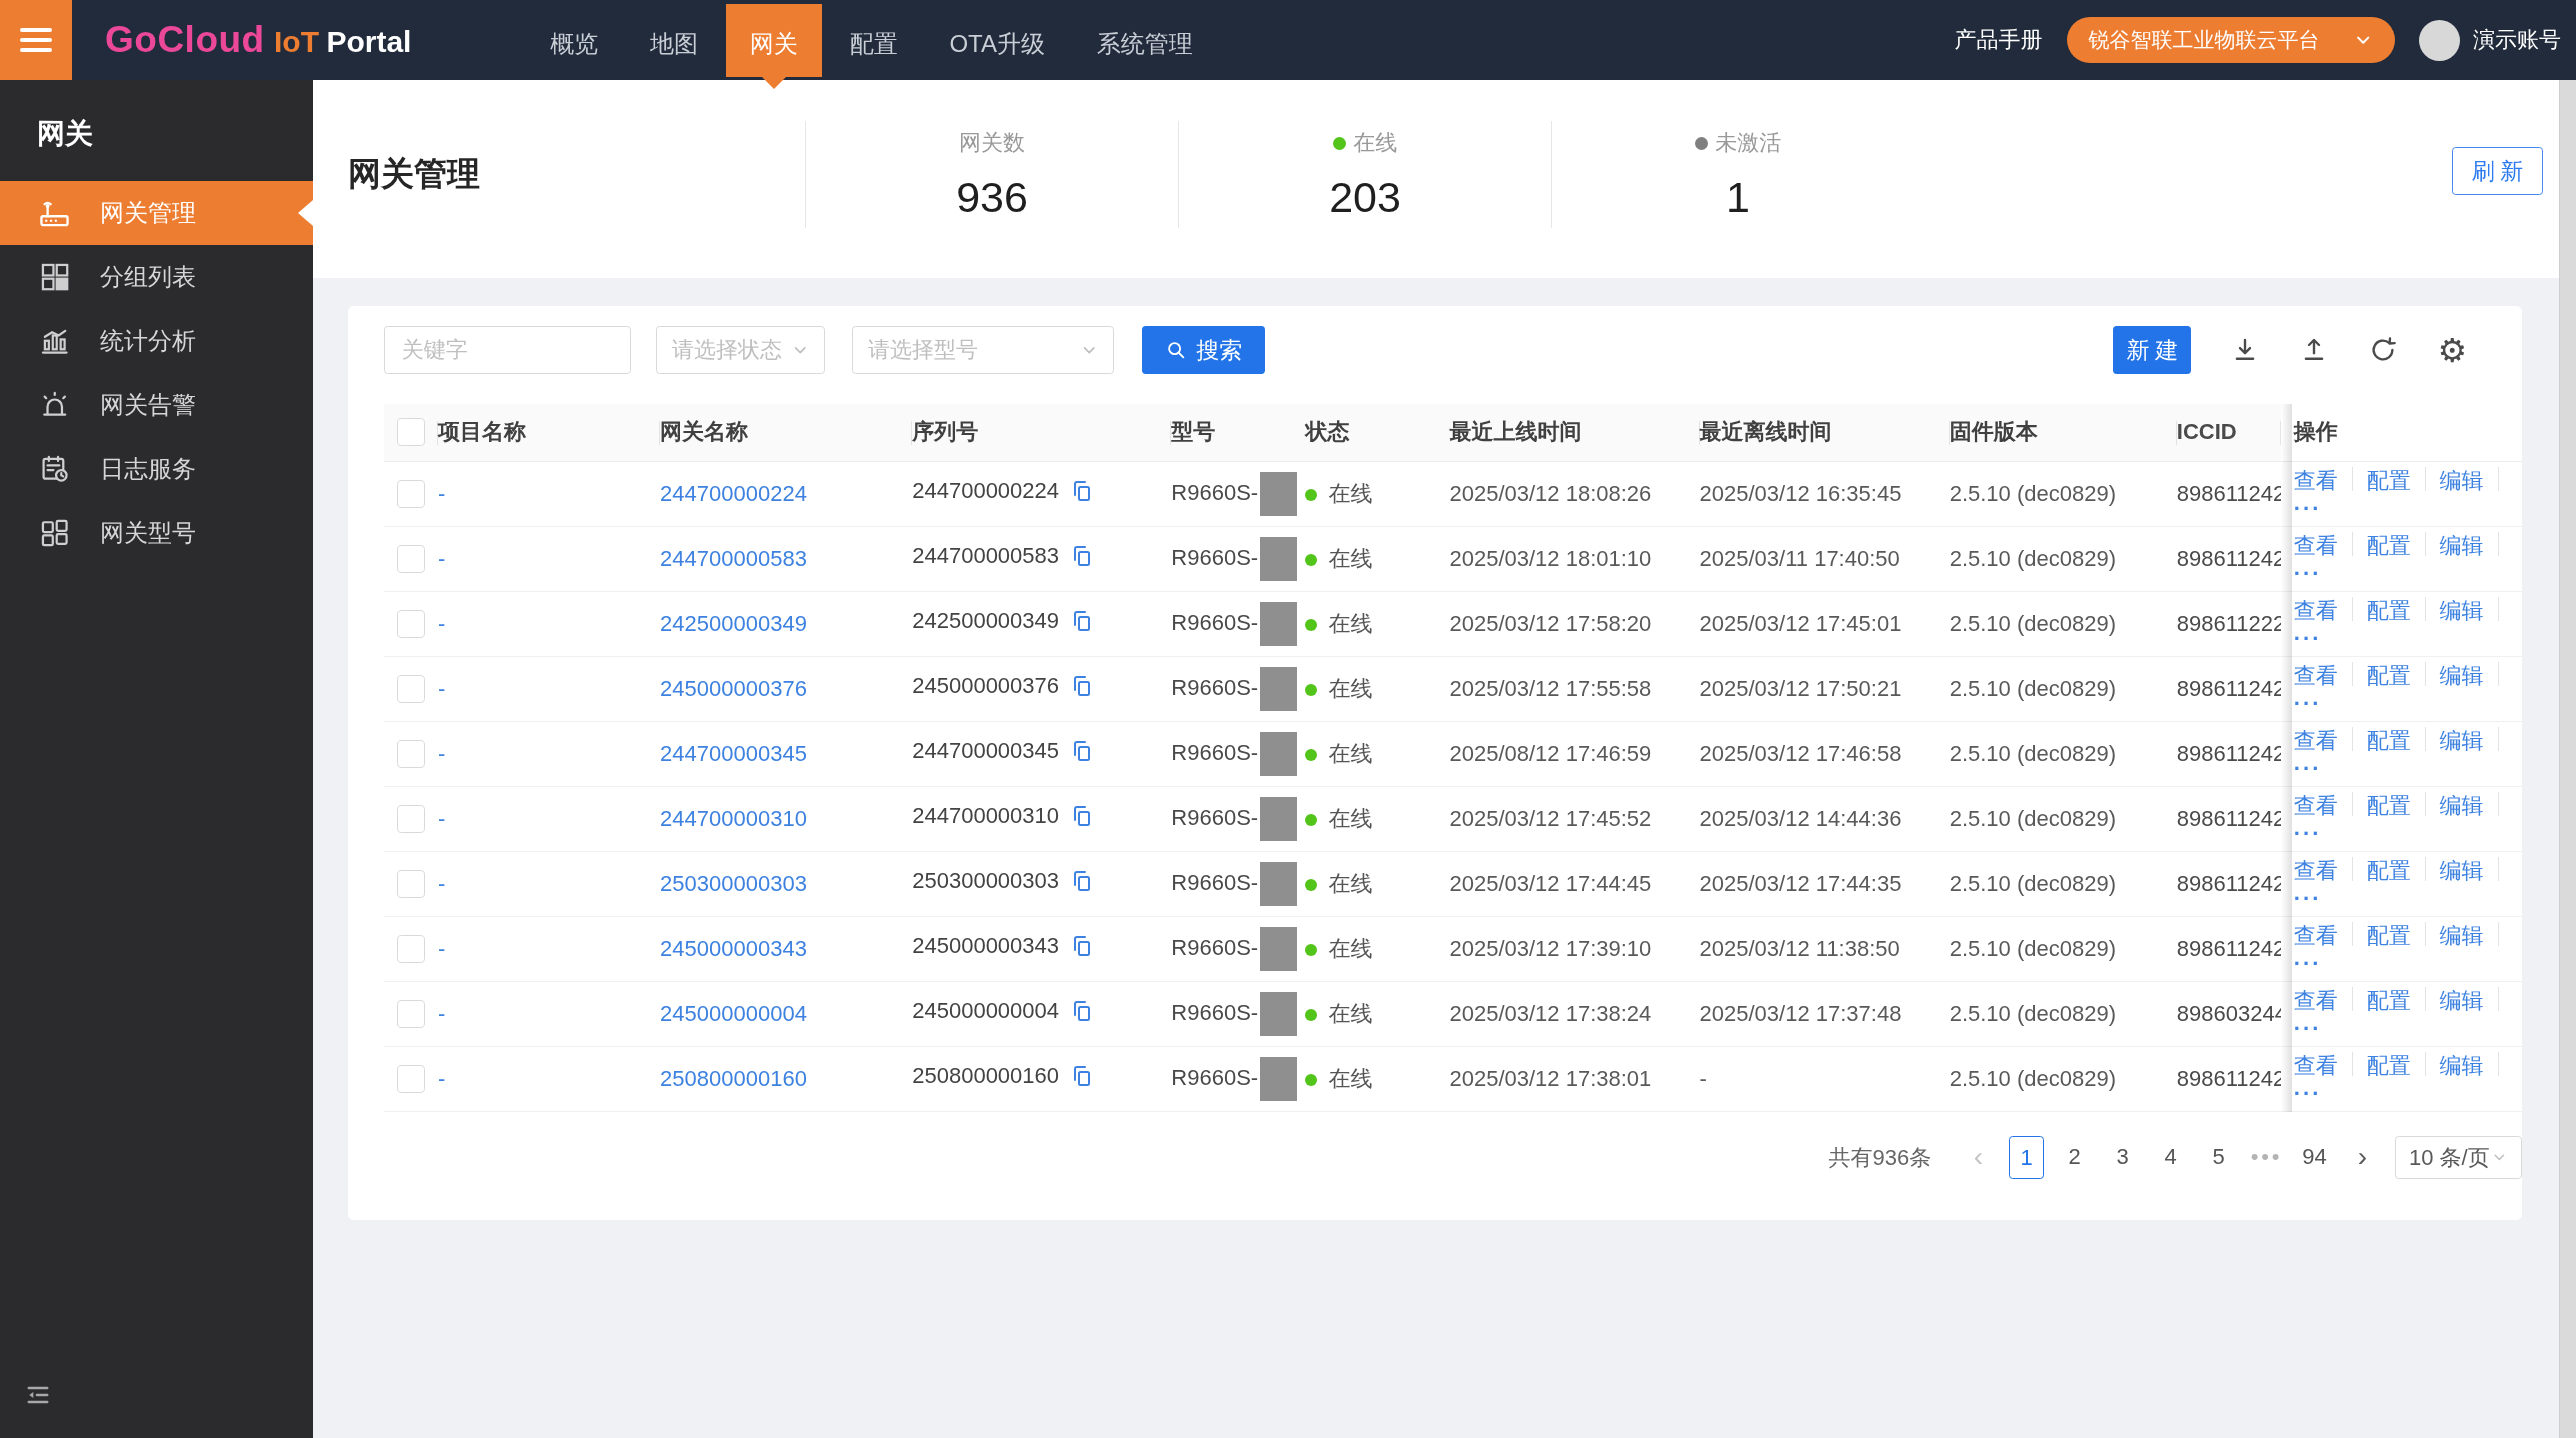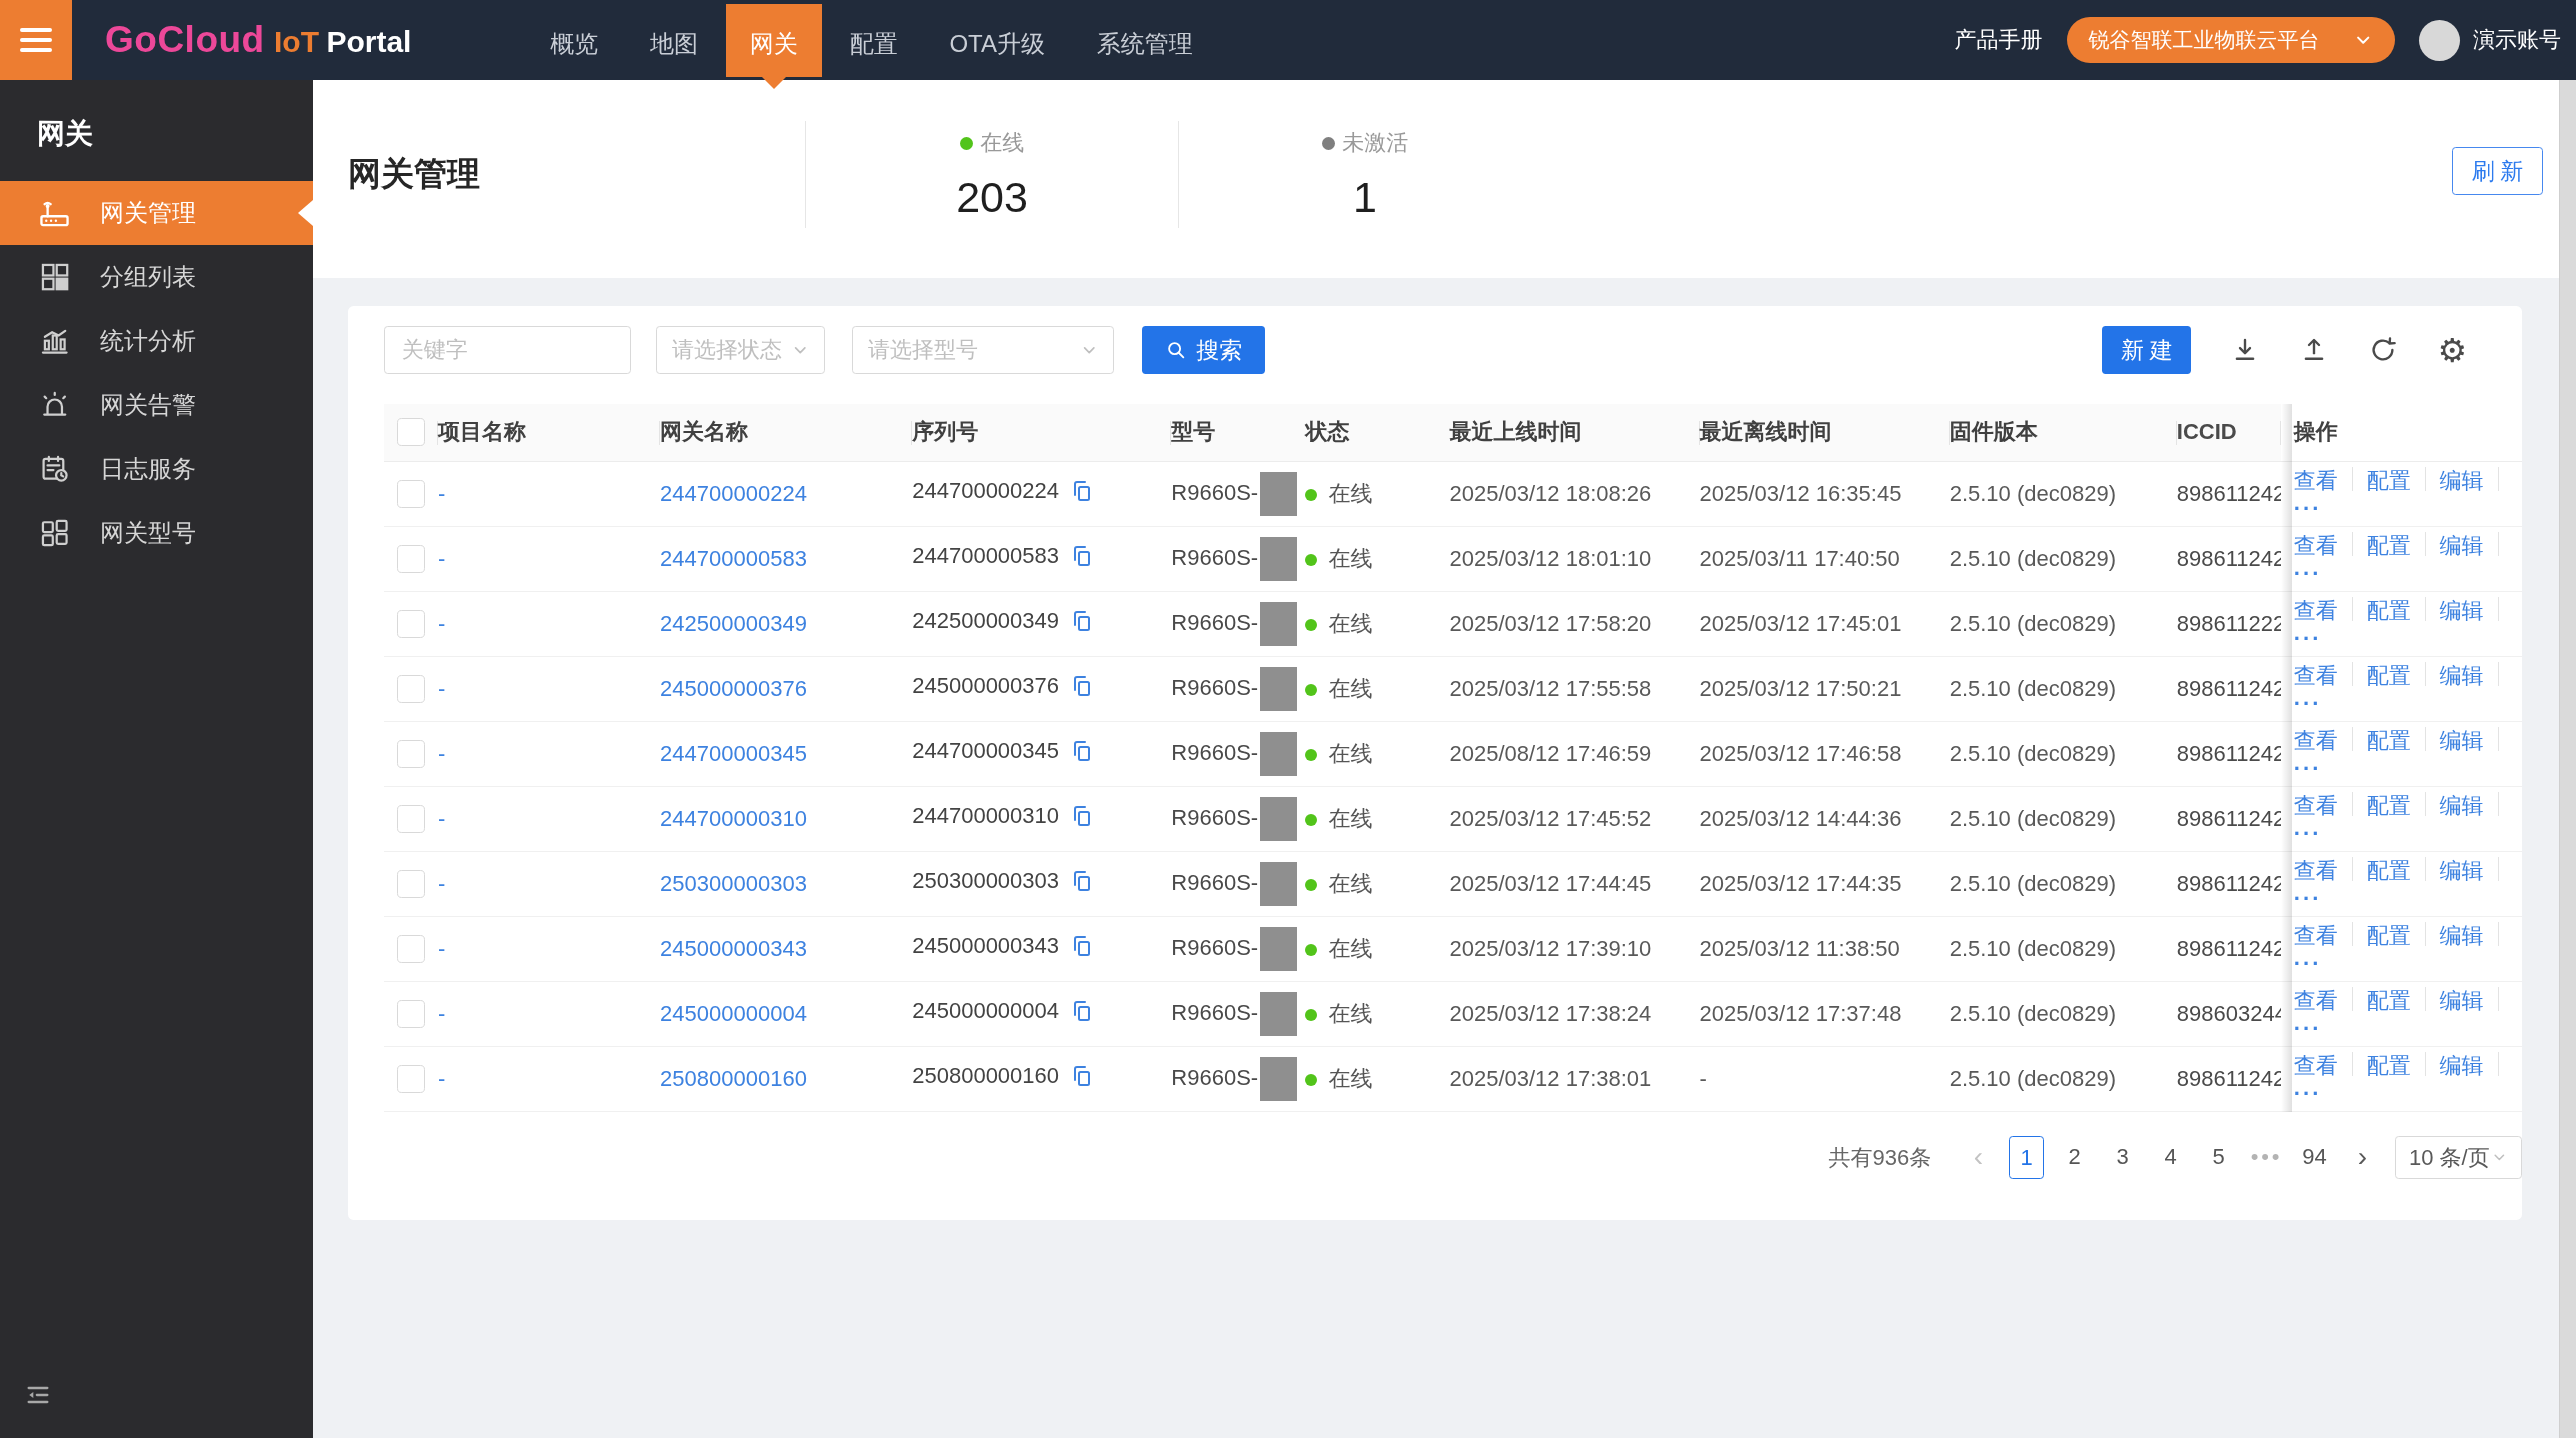--- a/index.html
+++ b/index.html
@@ -61,21 +61,21 @@
               font-family:"Liberation Sans","DejaVu Sans",sans-serif; outline:none; }
   .kw-input::placeholder { color:#bfbfbf; }
   .select-box { height:48px; border:0.9px solid #d9d9d9; border-radius:3.7px; display:flex; align-items:center; justify-content:space-between;
                 padding:0 15px; color:#bfbfbf; font-size:22px; cursor:pointer; background:#fff; }
   .sel-status { width:169px; margin-left:25px; }
   .sel-model { width:262px; margin-left:27px; }
   .search-btn { margin-left:28px; width:123px; height:48px; background:#2374e8; border:none; border-radius:3.7px; color:#fff; font-size:23px;
                 display:flex; align-items:center; justify-content:center; cursor:pointer; }
   .search-btn svg { margin-right:9.3px; }
   .tb-right { position:absolute; right:55px; top:0; display:flex; align-items:center; height:48px; }
-  .create-btn { width:89px; height:48px; background:#2374e8; border:none; border-radius:3.7px; color:#fff; font-size:23px; letter-spacing:5.6px; padding-left:5.6px; cursor:pointer; }
+  .create-btn { width:78px; height:48px; background:#2374e8; border:none; border-radius:3.7px; color:#fff; font-size:23px; letter-spacing:5.6px; padding-left:5.6px; cursor:pointer; }
   .tool-icon { margin-left:39px; color:#4a4a4a; display:flex; align-items:center; cursor:pointer; }
   .gear-glyph { font-size:33px; line-height:33px; color:#4a4a4a; }
 
   
   .table-wrap { position:absolute; left:36px; top:98px; width:2138px; }
   table { border-collapse:collapse; table-layout:fixed; width:2138px; }
   th { height:57px; background:#fafafa; font-size:22px; font-weight:700; color:#404040; text-align:left; position:relative; border-bottom:0.9px solid #ececec; }
   th.c-check, td.c-check { text-align:center; }
   th:not(:last-child)::after { content:''; position:absolute; right:0; top:16.7px; width:0.9px; height:24px; background:#e4e4e4; }
   th.c-ops::after { display:none; }
@@ -239,20 +239,26 @@
         <path d="M8 9.5 4.5 12 8 14.5z" fill="currentColor" stroke="none"></path>
     </svg>
   </div>
 </div>
 
 <div class="main">
 
   <div class="header-band">
     <div class="page-title">网关管理</div>
     <div class="stats">
+      <div class="stat">
+        <div class="stat-label">
+            <span>网关数</span>
+          </div>
+        <div class="stat-value">936</div>
+      </div>
       <div class="stat">
         <div class="stat-label">
             <span class="stat-dot dot-green"></span>
             <span>在线</span>
           </div>
         <div class="stat-value">203</div>
       </div>
       <div class="stat">
         <div class="stat-label">
             <span class="stat-dot dot-gray"></span>

